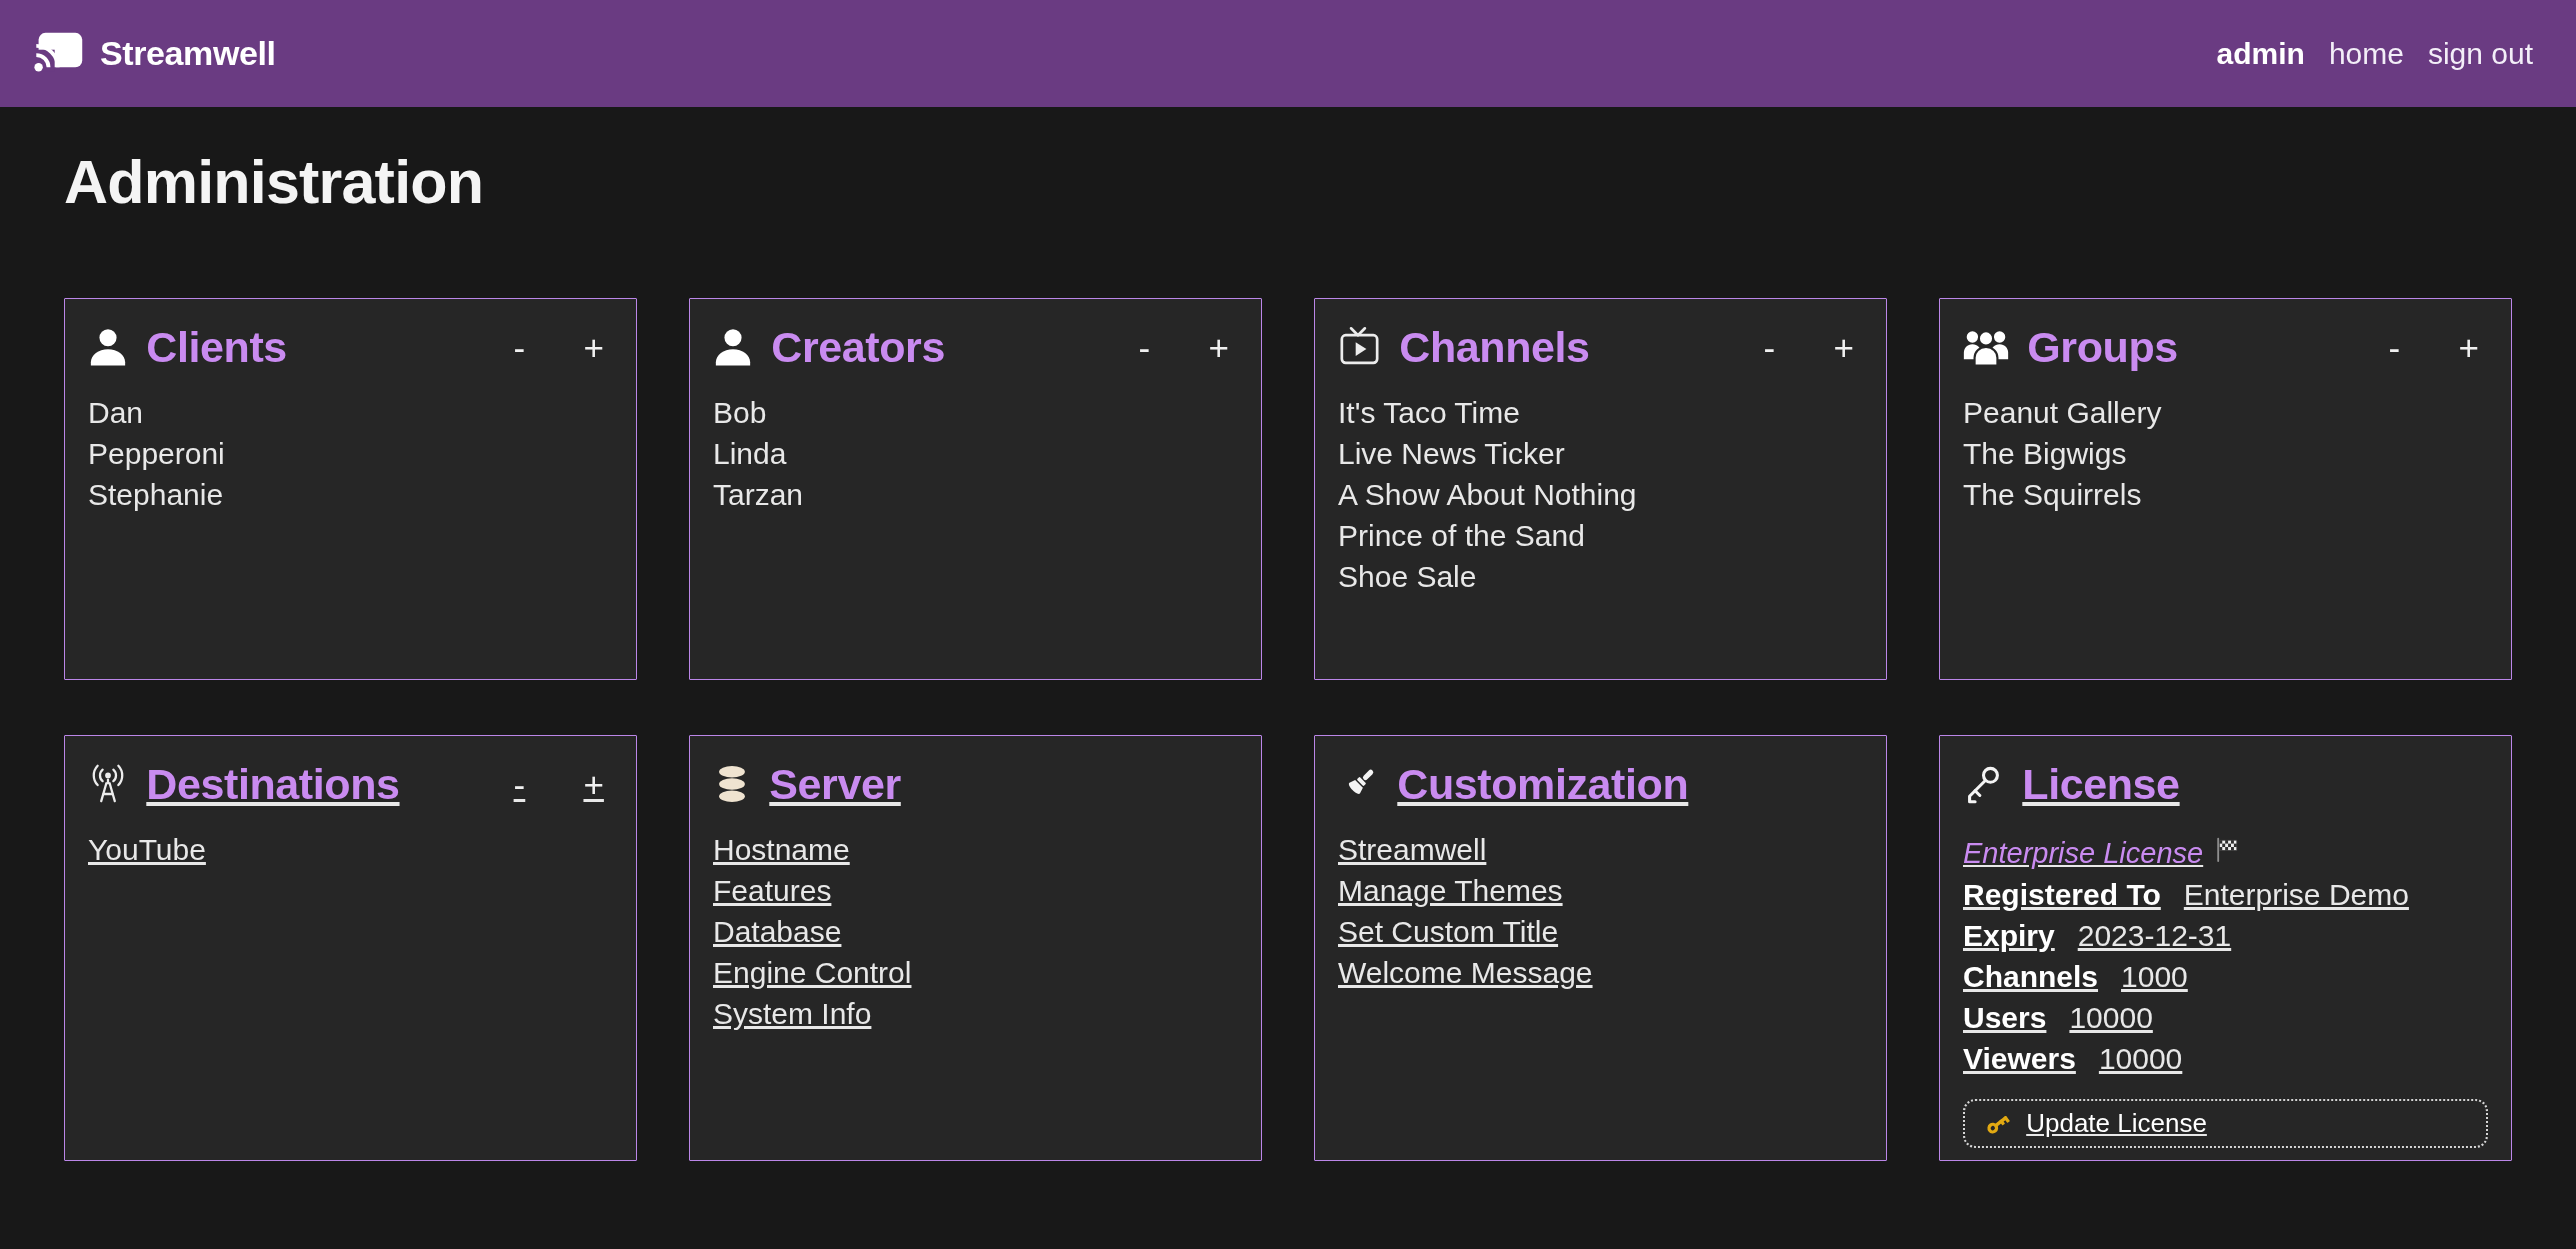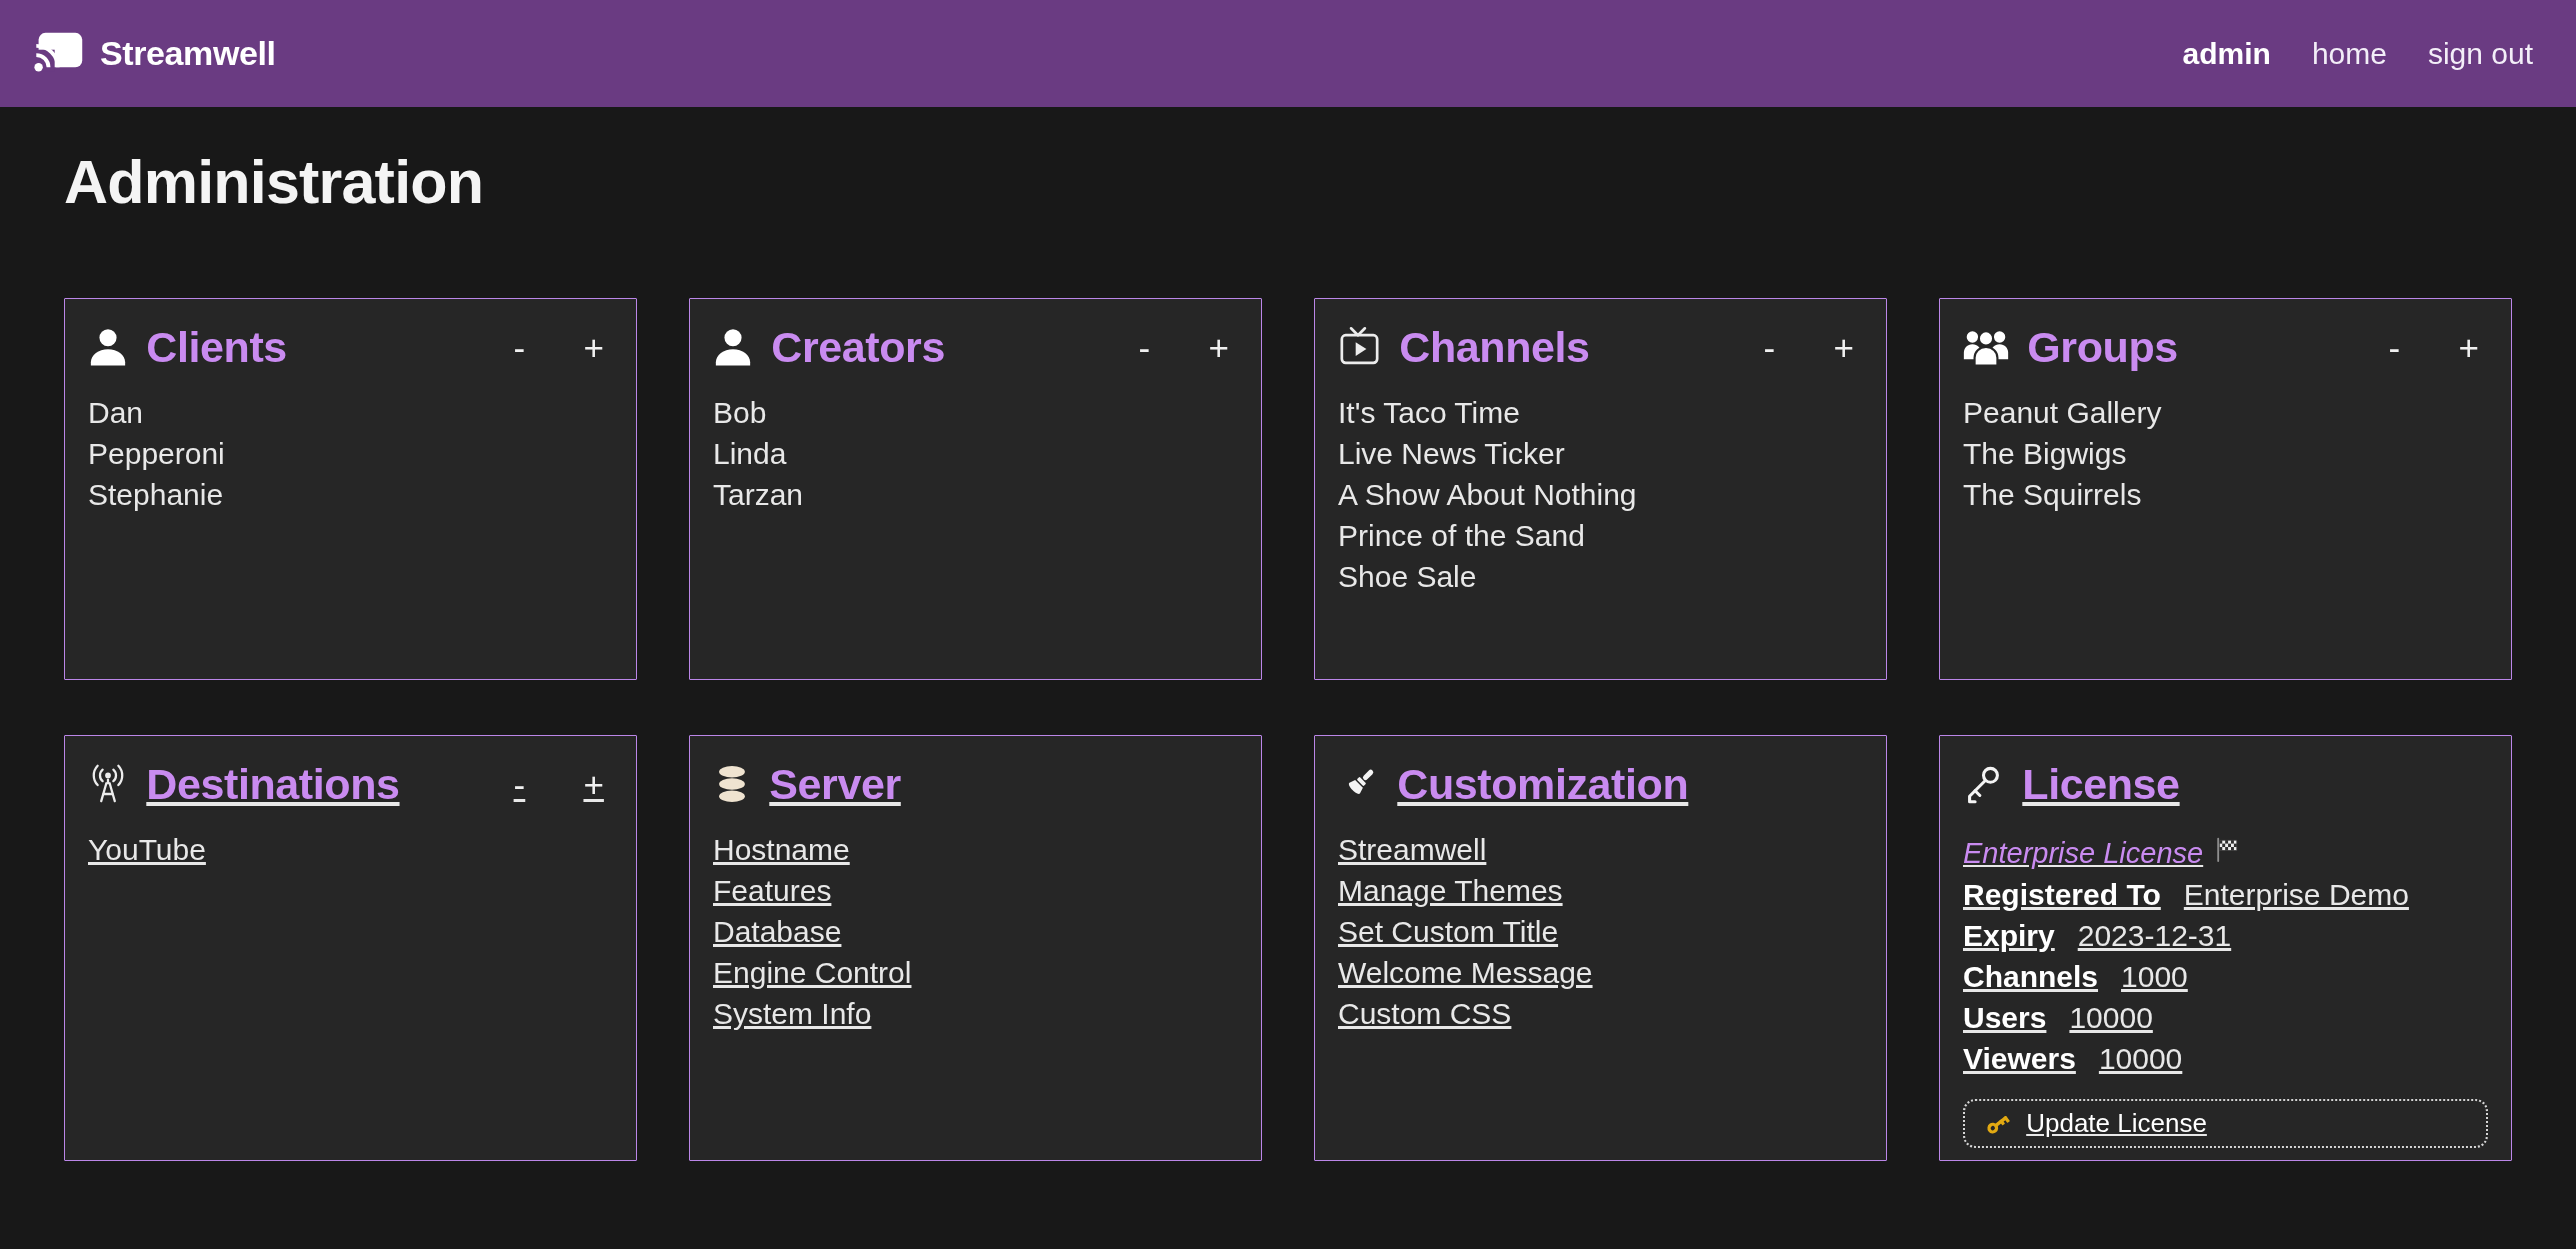--- a/index.html
+++ b/index.html
@@ -11,21 +11,21 @@
   body{
     width:2576px;height:1250px;background:var(--page-bg);
     font-family:"Liberation Sans",sans-serif;color:var(--text);overflow:hidden;
   }
   header{
     height:107px;background:var(--header-bg);display:flex;align-items:center;
     padding:0 43px 0 34px;
   }
   .brand{display:flex;align-items:center;gap:17px;}
   .brand-name{color:#ffffff;font-weight:700;font-size:34px;letter-spacing:-0.4px;text-align:center;}
-  nav{margin-left:auto;display:flex;align-items:center;gap:41px;font-size:30px;color:#f3eef8;}
+  nav{margin-left:auto;display:flex;align-items:center;gap:24px;font-size:30px;color:#f3eef8;}
   nav a{text-decoration:none;color:#f3eef8;cursor:pointer;}
   nav a.active{font-weight:700;color:#ffffff;}
   main{padding:0 64px;}
   h1{
     font-size:61px;font-weight:700;color:#f4f4f4;margin:40px 0 0 0;letter-spacing:-0.8px;
   }
   .cards{display:grid;grid-template-columns:repeat(4,1fr);gap:52px;}
   .cards.row-1{margin-top:81px;}
   .cards.row-1 .card{height:382px;}
   .cards.row-2{margin-top:55px;}
@@ -233,21 +233,20 @@
               </g>
             </svg>
           </span>
           <h2>Customization</h2>
         </div>
         <ul class="items">
           <li>Streamwell</li>
           <li>Manage Themes</li>
           <li>Set Custom Title</li>
           <li>Welcome Message</li>
-          <li>Custom CSS</li>
         </ul>
       </section>
       <section class="card">
         <div class="card-head">
           <span class="icon">
             <svg viewBox="0 0 56 56" width="41" height="41" fill="none" stroke="#f4f4f4" stroke-width="4.2" stroke-linecap="round" stroke-linejoin="round">
               <circle cx="37.5" cy="15.5" r="9.5"></circle>
               <path d="M30.5 22.5L9 44v7.5h7.5"></path>
               <path d="M16.5 36.5l6.5 6.5"></path>
             </svg>

